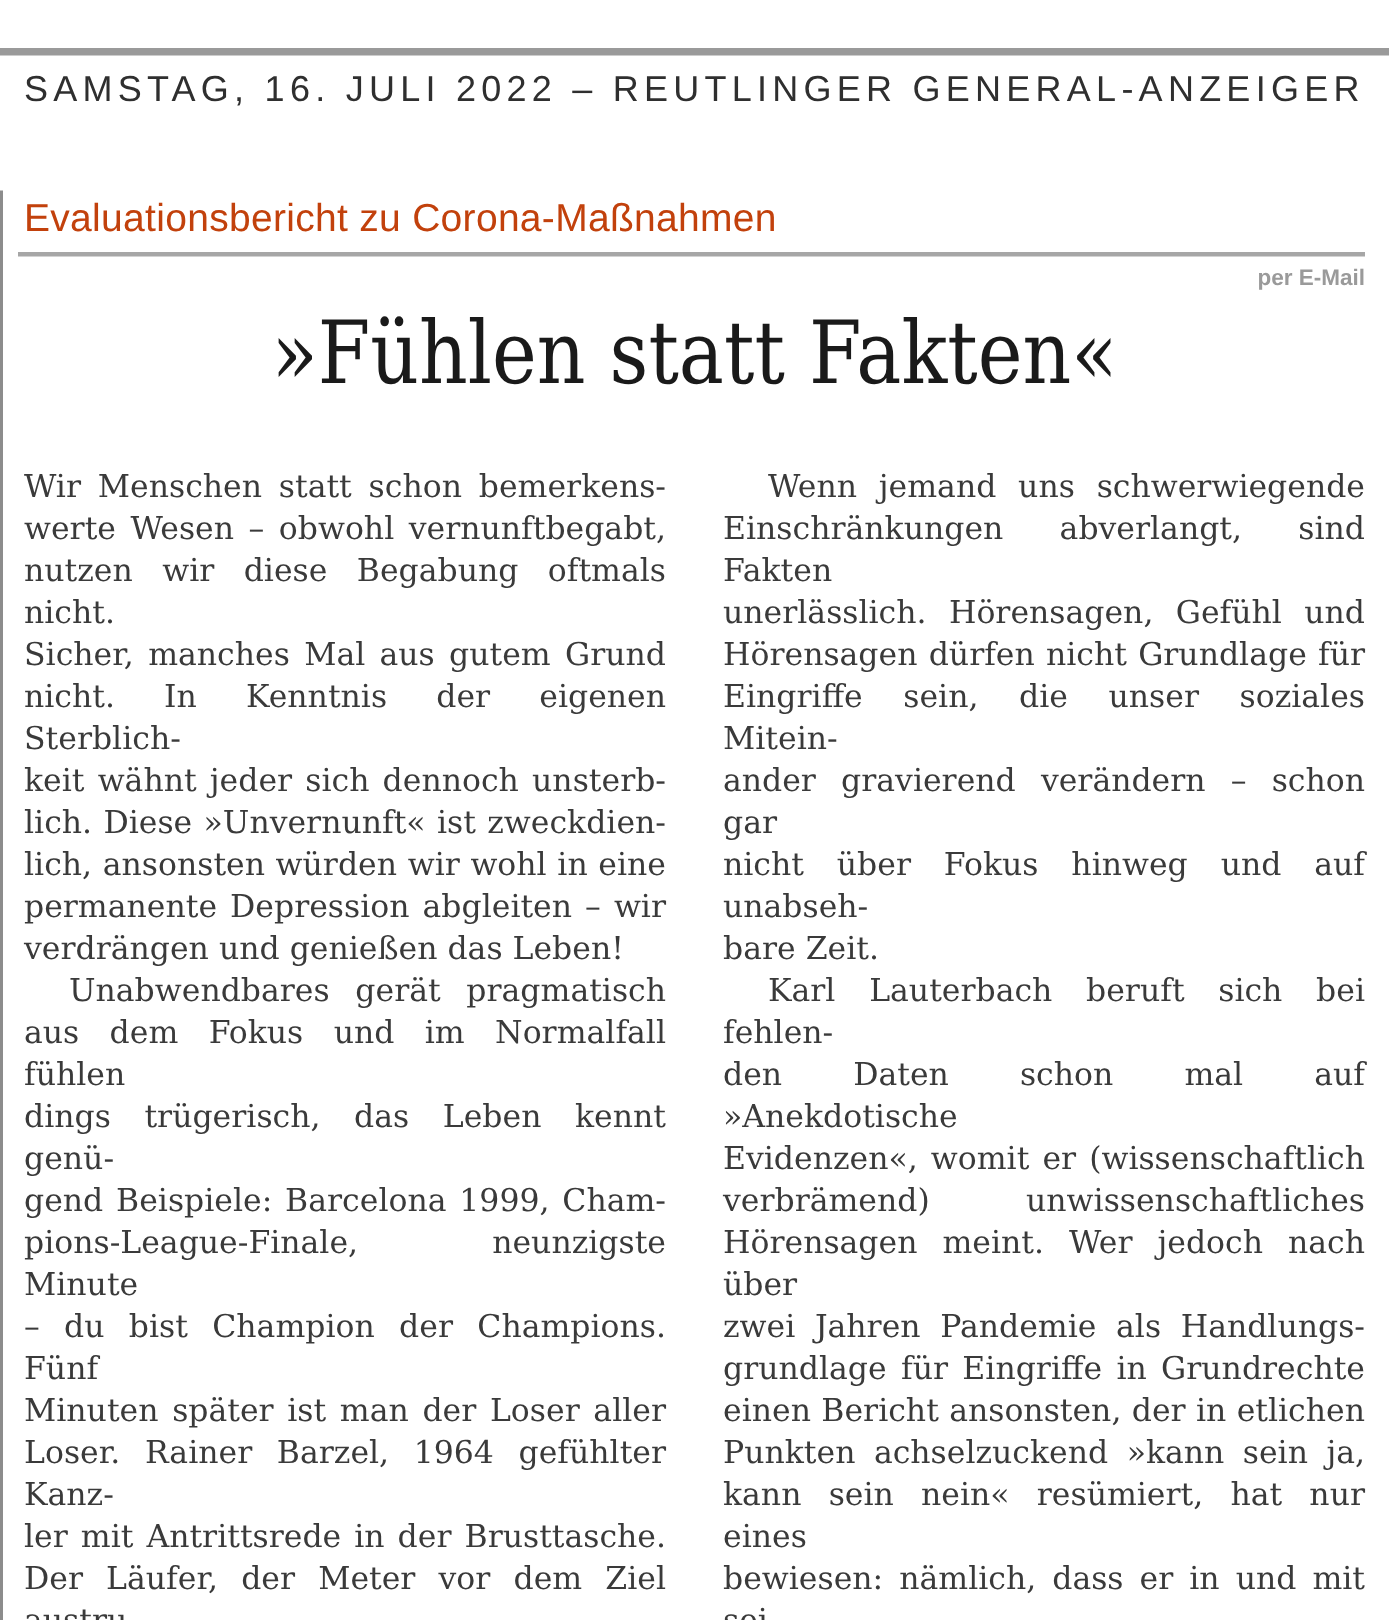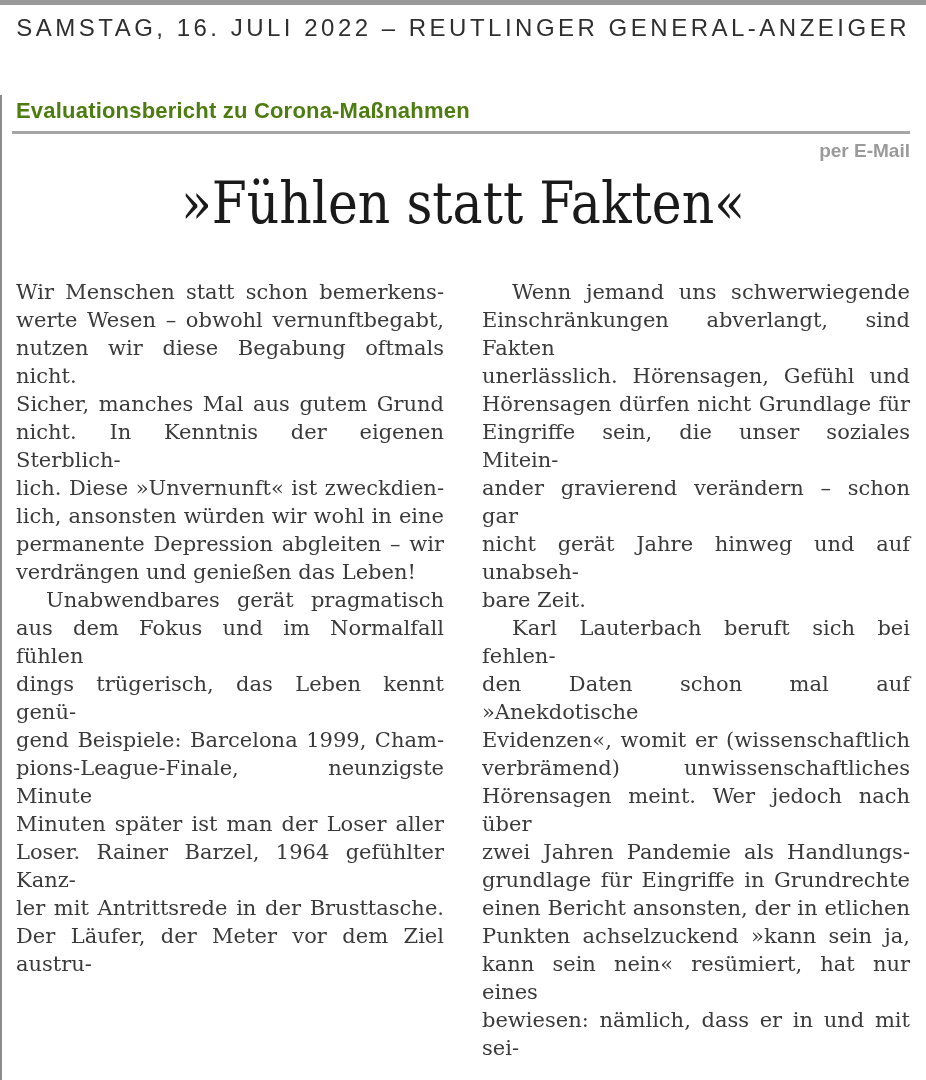--- a/index.html
+++ b/index.html
@@ -16,49 +16,49 @@
     position: absolute; top: 0; left: 0; right: 0;
     height: 5px; background: #9a9a9a;
   }
   .left-rule {
     position: absolute; left: 0; top: 95px; bottom: 0;
     width: 2px; background: #8c8c8c;
   }
 
   .masthead {
     padding: 14px 16px 0 16px;
-    text-align: right;
     font-family: "Liberation Sans", sans-serif;
     font-weight: 400;
     font-size: 24px;
     letter-spacing: 3.5px;
     color: #2f2f2f;
     white-space: nowrap;
+    margin-top: 32px;
   }
 
   .kicker {
     margin: 56px 16px 0 16px;
     font-family: "Liberation Sans", sans-serif;
-    font-weight: 700;
-    font-size: 22px;
-    color: #4d7c0f;
+    font-weight: 400;
+    font-size: 26px;
+    color: #c2410c;
     letter-spacing: 0.2px;
   }
   .kicker-rule {
     margin: 7px 16px 0 12px;
     height: 3px;
     background: #a6a6a6;
   }
 
   .source-tag {
     margin: 6px 16px 0 16px;
     text-align: right;
     font-family: "Liberation Sans", sans-serif;
     font-weight: 700;
-    font-size: 19px;
+    font-size: 15px;
     color: #9a9a9a;
   }
 
   .headline {
     margin: 8px 0 0 0;
     text-align: center;
     font-family: "DejaVu Serif", serif;
     font-weight: 400;
     font-size: 58px;
     line-height: 66px;
@@ -101,42 +101,44 @@
 
   <h1 class="headline">»Fühlen statt Fakten«</h1>
 
   <div class="columns">
     <div class="col">
         <div class="tl">Wir Menschen statt schon bemerkens-</div>
         <div class="tl">werte Wesen – obwohl vernunftbegabt,</div>
         <div class="tl">nutzen wir diese Begabung oftmals nicht.</div>
         <div class="tl">Sicher, manches Mal aus gutem Grund</div>
         <div class="tl">nicht. In Kenntnis der eigenen Sterblich-</div>
+        <div class="tl">keit wähnt jeder sich dennoch unsterb-</div>
         <div class="tl">lich. Diese »Unvernunft« ist zweckdien-</div>
         <div class="tl">lich, ansonsten würden wir wohl in eine</div>
         <div class="tl">permanente Depression abgleiten – wir</div>
         <div class="tl end">verdrängen und genießen das Leben!</div>
         <div class="tl ind">Unabwendbares gerät pragmatisch</div>
         <div class="tl">aus dem Fokus und im Normalfall fühlen</div>
         <div class="tl">dings trügerisch, das Leben kennt genü-</div>
         <div class="tl">gend Beispiele: Barcelona 1999, Cham-</div>
         <div class="tl">pions-League-Finale, neunzigste Minute</div>
+        <div class="tl">– du bist Champion der Champions. Fünf</div>
         <div class="tl">Minuten später ist man der Loser aller</div>
         <div class="tl">Loser. Rainer Barzel, 1964 gefühlter Kanz-</div>
         <div class="tl">ler mit Antrittsrede in der Brusttasche.</div>
         <div class="tl">Der Läufer, der Meter vor dem Ziel austru-</div>
       </div>
     <div class="col">
         <div class="tl ind">Wenn jemand uns schwerwiegende</div>
         <div class="tl">Einschränkungen abverlangt, sind Fakten</div>
         <div class="tl">unerlässlich. Hörensagen, Gefühl und</div>
         <div class="tl">Hörensagen dürfen nicht Grundlage für</div>
         <div class="tl">Eingriffe sein, die unser soziales Mitein-</div>
         <div class="tl">ander gravierend verändern – schon gar</div>
-        <div class="tl">nicht gerät Jahre hinweg und auf unabseh-</div>
+        <div class="tl">nicht über Fokus hinweg und auf unabseh-</div>
         <div class="tl end">bare Zeit.</div>
         <div class="tl ind">Karl Lauterbach beruft sich bei fehlen-</div>
         <div class="tl">den Daten schon mal auf »Anekdotische</div>
         <div class="tl">Evidenzen«, womit er (wissenschaftlich</div>
         <div class="tl">verbrämend) unwissenschaftliches</div>
         <div class="tl">Hörensagen meint. Wer jedoch nach über</div>
         <div class="tl">zwei Jahren Pandemie als Handlungs-</div>
         <div class="tl">grundlage für Eingriffe in Grundrechte</div>
         <div class="tl">einen Bericht ansonsten, der in etlichen</div>
         <div class="tl">Punkten achselzuckend »kann sein ja,</div>

